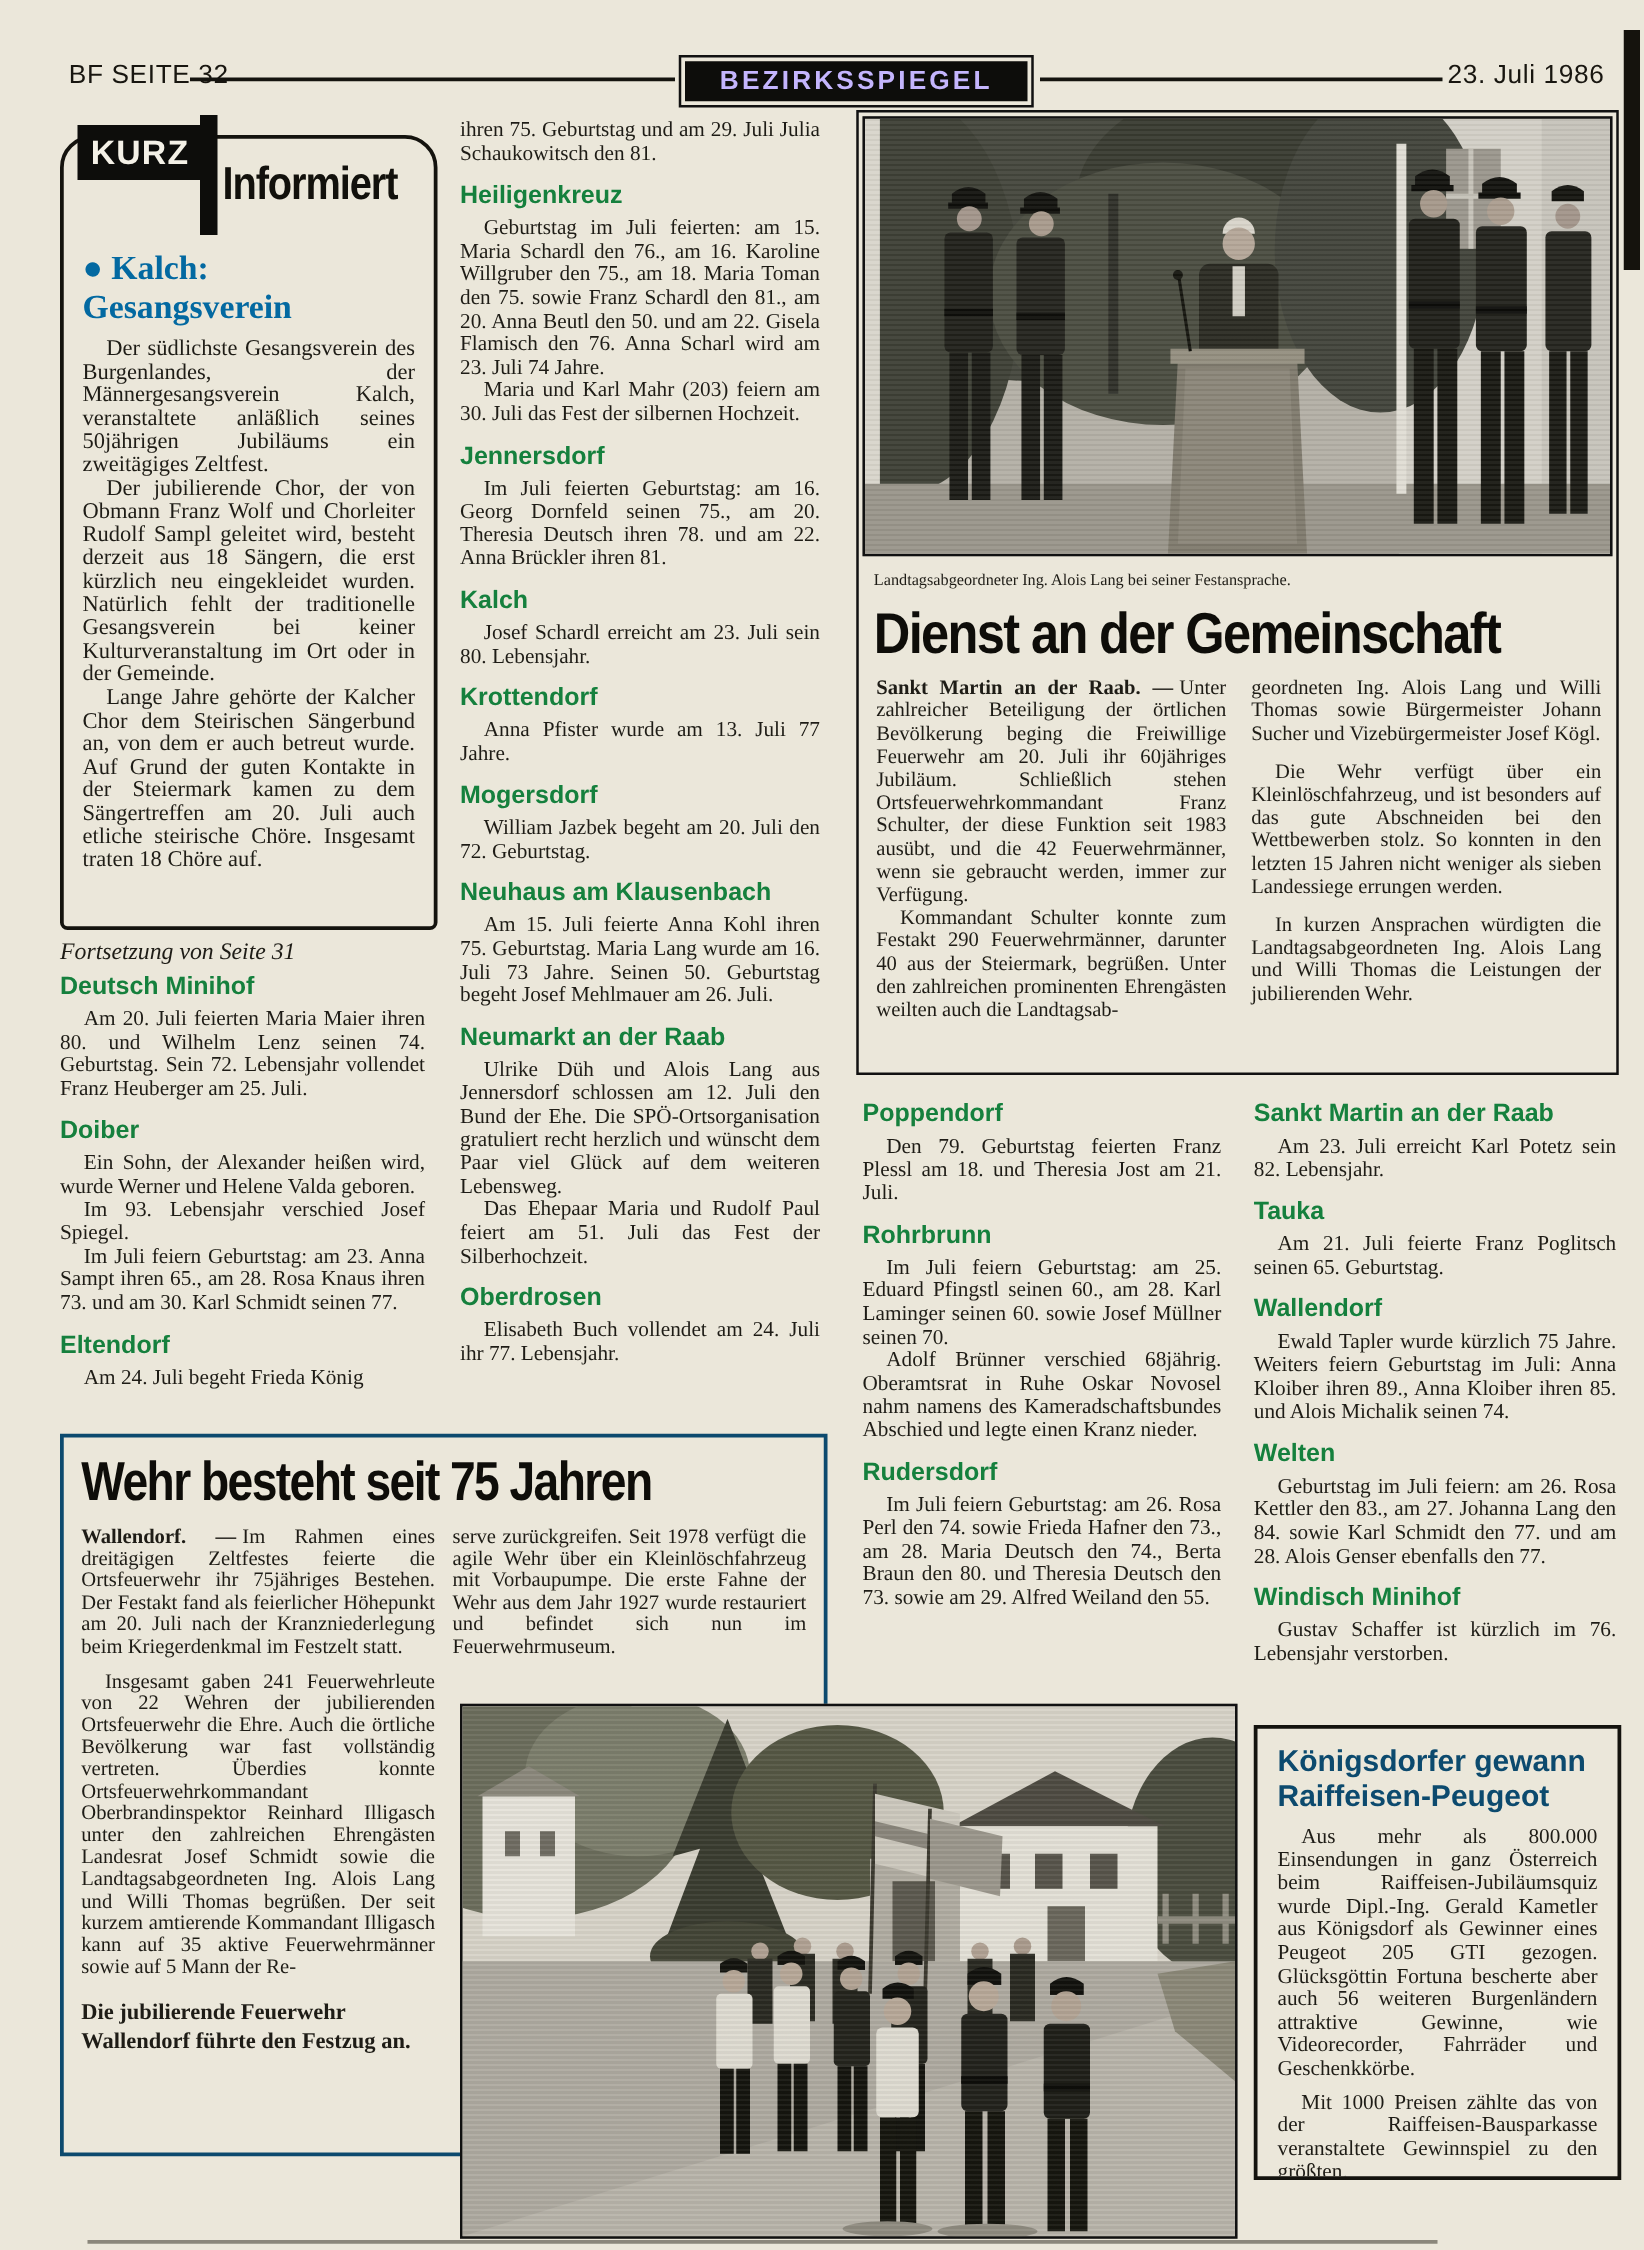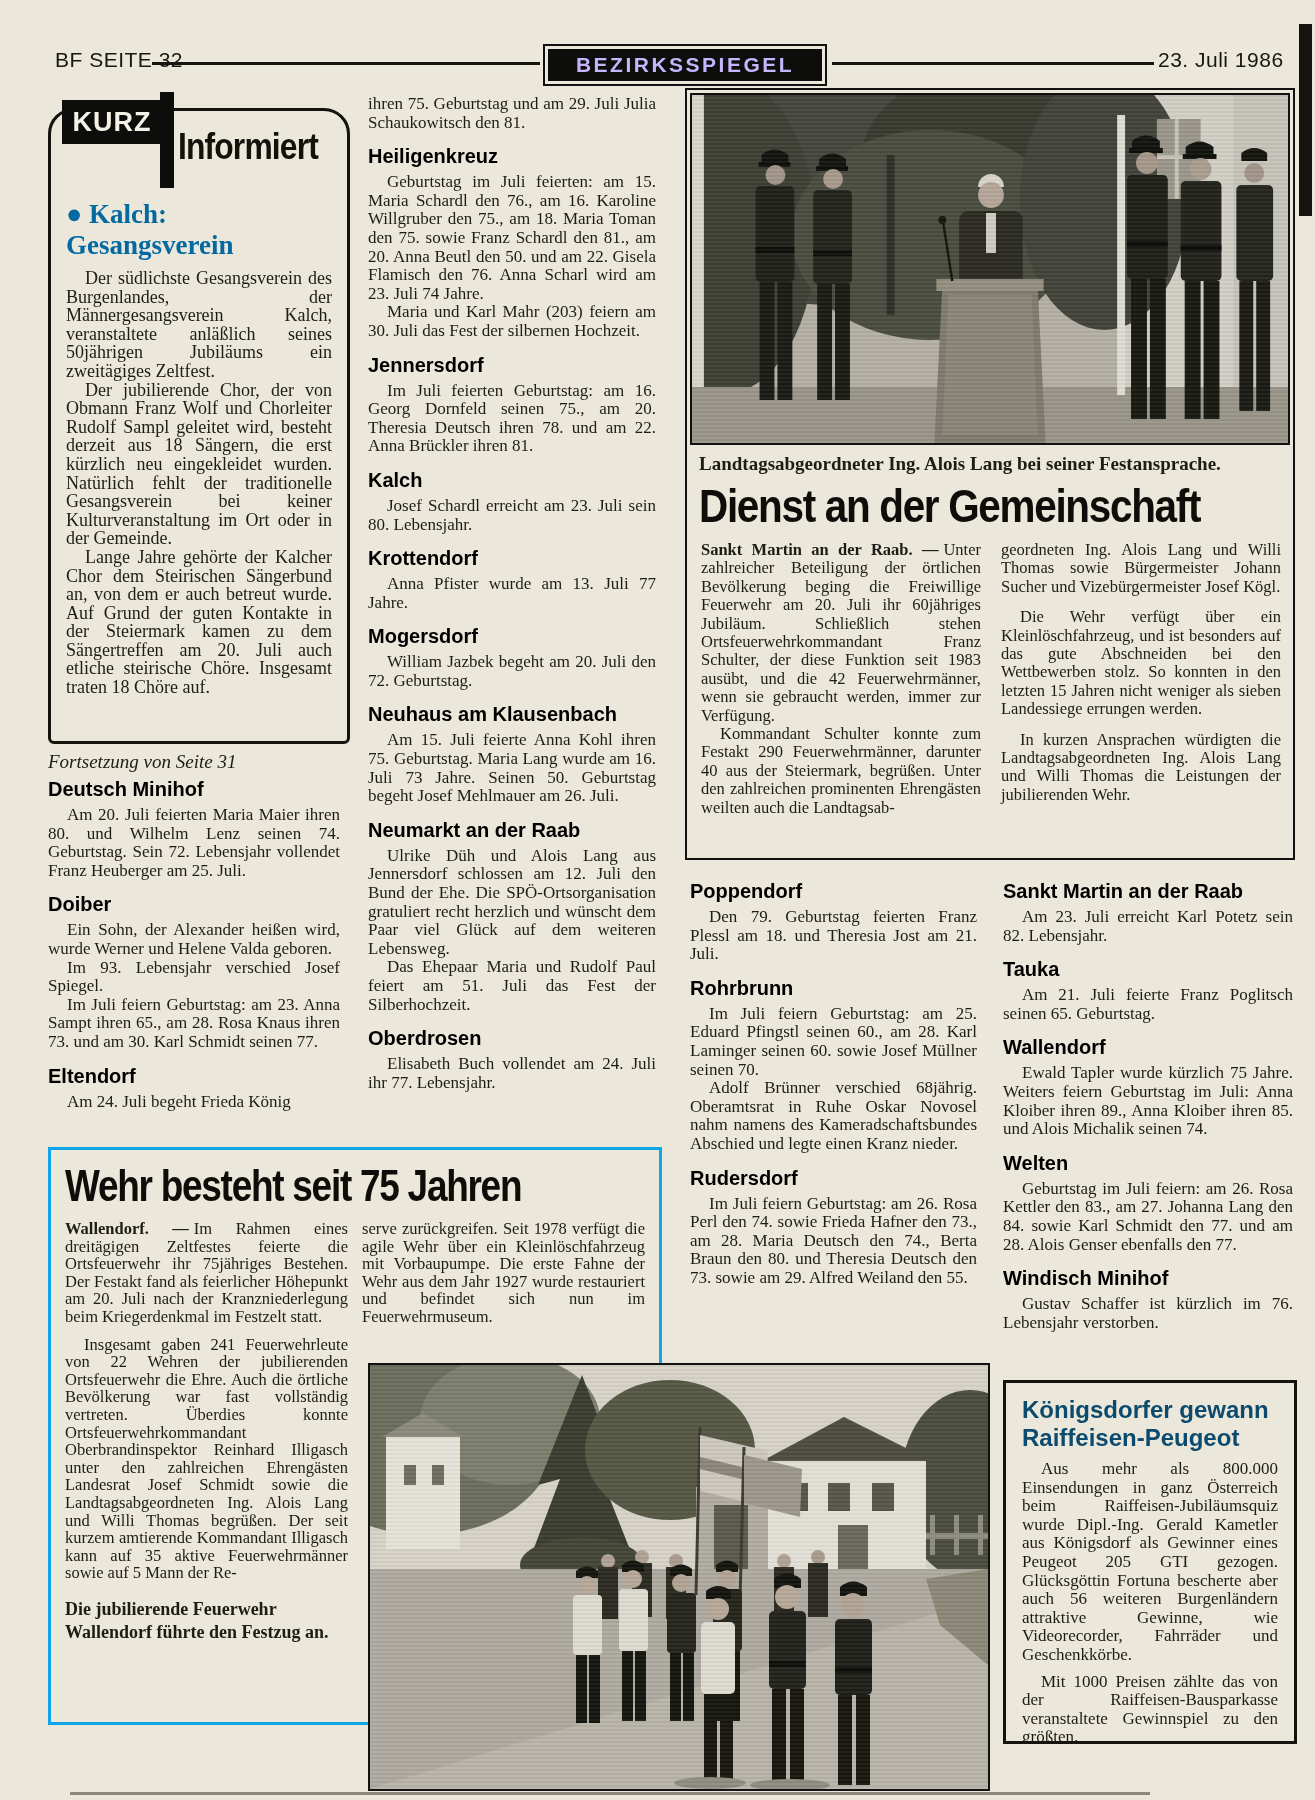--- a/index.html
+++ b/index.html
@@ -23,42 +23,42 @@
   .kurz-box{border:3px solid #14130e;border-radius:26px 26px 6px 6px;padding:88px 15px 0 15px;overflow:hidden}
   .kurz-rect{background:#0d0d0b;color:#f4f1e7;font-family:"Liberation Sans",sans-serif;font-weight:700;
     font-size:27px;text-align:center;line-height:44px;letter-spacing:1px}
   .kurz-bar{background:#0d0d0b}
   .informiert{font-family:"Liberation Sans",sans-serif;font-weight:700;font-size:37px;letter-spacing:-1px;
     transform:scaleX(.86);transform-origin:left center;color:#12110c;white-space:nowrap}
   .kurz-title{font-family:Liberation Serif, serif;font-weight:700;font-size:27px;line-height:31px;color:#0369a1}
 
   
   h3.sec{font-family:"Liberation Sans",sans-serif;font-weight:700;font-size:20px;line-height:23px;
-    color:#000000;margin:13px 0 5px 0}
+    color:#15803d;margin:13px 0 5px 0}
   p.body{font-size:17px;line-height:18.6px;text-align:justify;text-indent:19px}
   .kurz-box p.body{font-size:18px;line-height:18.6px}
   p.noind{text-indent:0}
   .ital{font-style:italic;font-size:19px;line-height:24px;margin-bottom:2px}
   .lead{font-weight:700;margin-right:5px}
 
   
   .feature-box{border:2px solid #111;overflow:hidden}
   .photo-frame{border:2px solid #111;background:#b3afa5;overflow:hidden;position:relative}
   .photo-frame:after{content:"";position:absolute;inset:0;
     background:repeating-linear-gradient(0deg,rgba(255,255,255,.05) 0 2px,rgba(0,0,0,.04) 2px 4px)}
-  .feat-caption{font-weight:700;font-size:19px;line-height:22px;padding:8px 16px 4px 12px}
+  .feat-caption{font-weight:400;font-size:13px;line-height:22px;padding:8px 16px 4px 12px}
   .big-head{font-family:"Liberation Sans",sans-serif;font-weight:700;color:#0e0d09;white-space:nowrap}
   .feat-head{font-size:46px;line-height:50px;letter-spacing:-1.5px;transform:scaleX(.88);transform-origin:left center}
   .feat-cols{display:flex;gap:20px;padding:6px 12px 0 14px}
   .feat-cols>div{width:282px}
   .feat-cols p.body{font-size:16.5px;line-height:18.4px}
   .mt12{margin-top:12px}
 
   
-  .wehr-box{border:3px solid #0ea5e9;overflow:hidden;padding:10px 14px 0 14px}
+  .wehr-box{border:3px solid #0c4a6e;overflow:hidden;padding:10px 14px 0 14px}
   .wehr-head{font-size:44px;line-height:52px;letter-spacing:-1.5px;transform:scaleX(.84);transform-origin:left center}
   .wehr-cols{display:flex;gap:14px;margin-top:8px}
   .wehr-cols>div{width:288px}
   .wehr-cols p.body{font-size:16.5px;line-height:17.6px}
   .photo-caption-bold{font-weight:700;font-size:18px;line-height:23px;margin-top:16px}
 
   
   .raif-box{border:3px solid #14130e;padding:13px 16px;overflow:hidden}
   .raif-title{font-family:"Liberation Sans",sans-serif;font-weight:700;font-size:24px;line-height:28px;color:#0c4a6e}
   .raif-box p.body{margin-top:8px;font-size:17px;line-height:18.6px}

